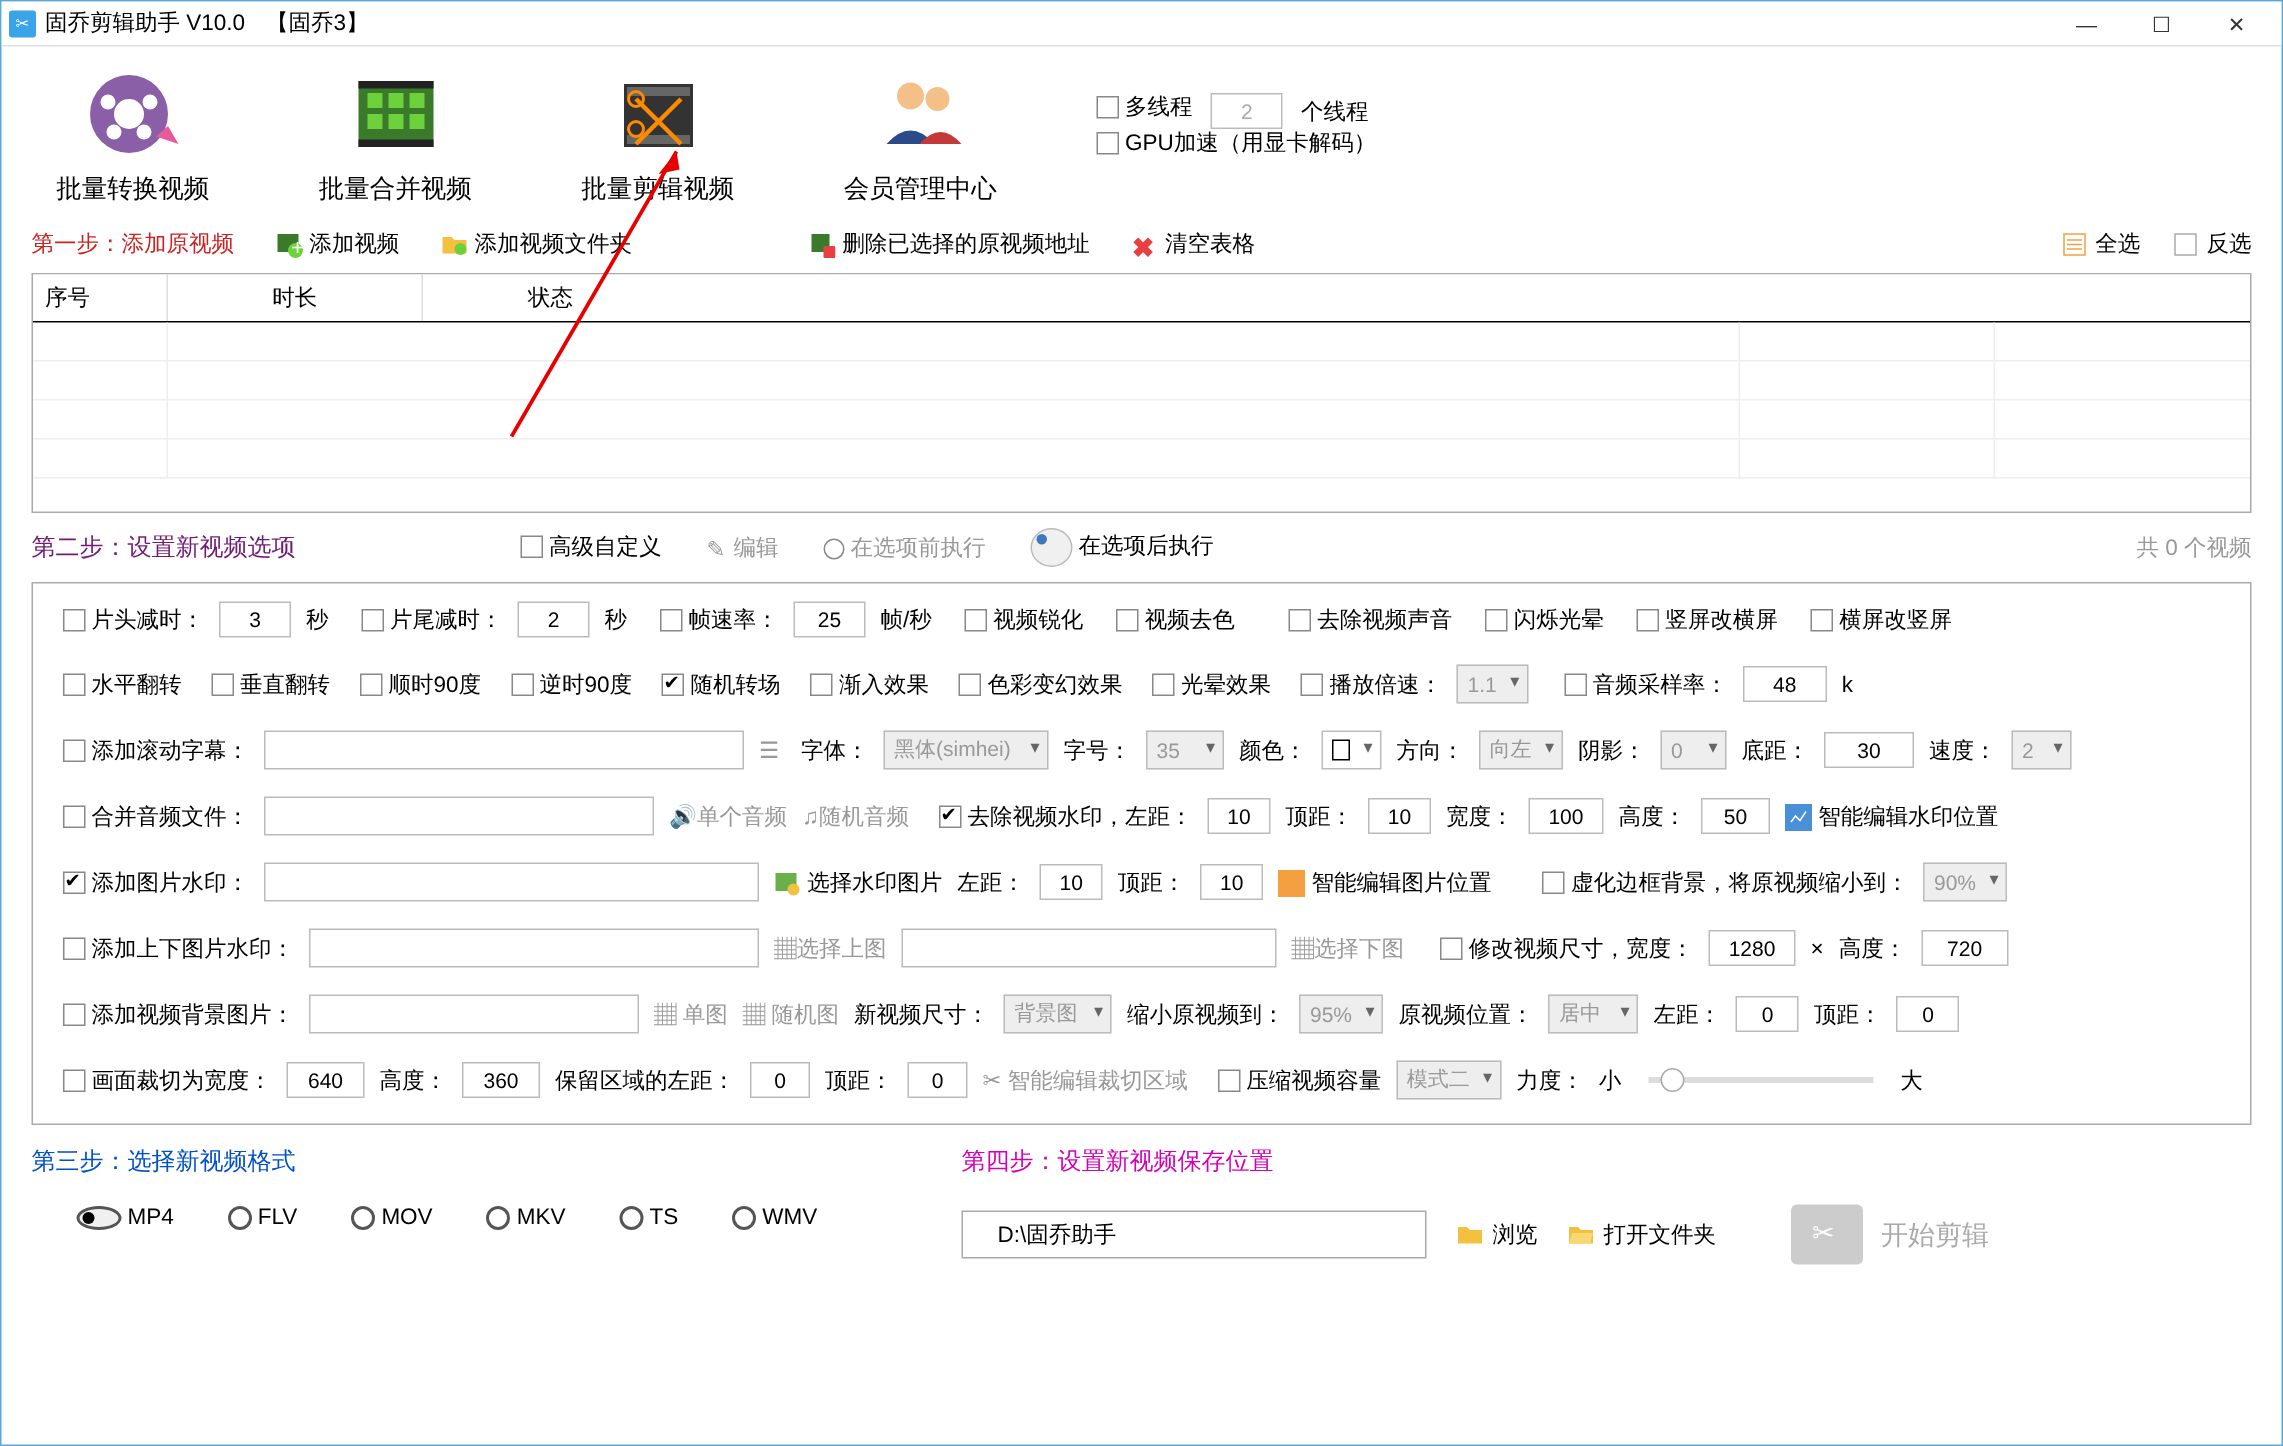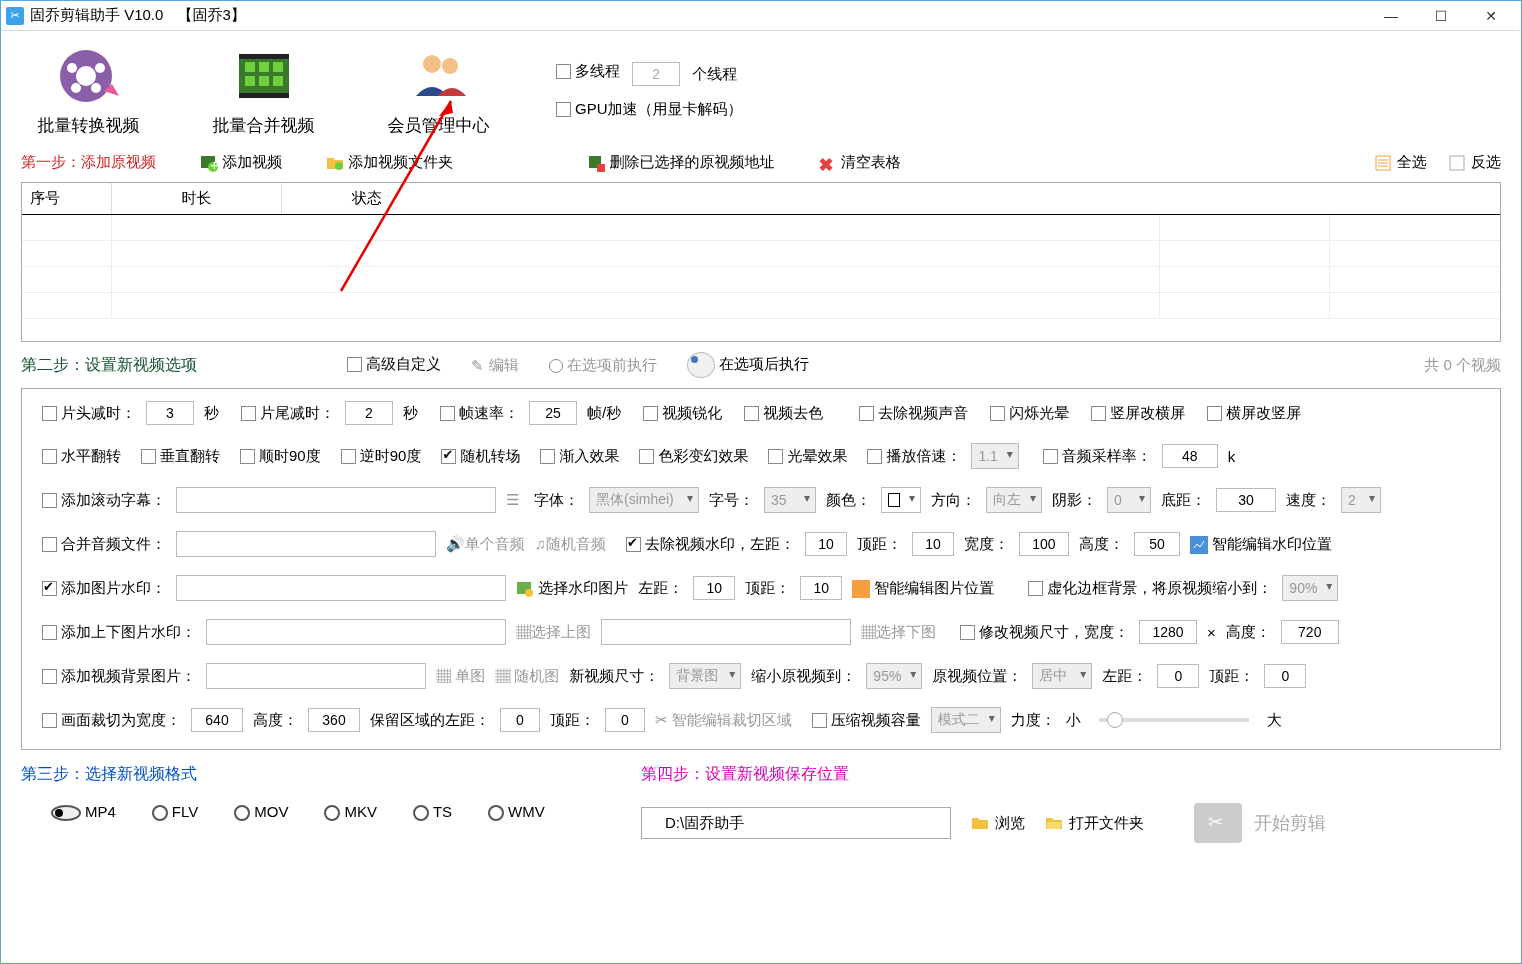--- a/index.html
+++ b/index.html
@@ -10,49 +10,49 @@
 .titlebar .app-icon { width:18px; height:18px; background:#3ba3e8; display:inline-flex; align-items:center; justify-content:center; color:#fff; font-size:11px; border-radius:2px;}
 .titlebar .title-text { margin-left:6px; flex:0 0 auto; font-size:14px;}
 .titlebar .spacer { flex:1;}
 .win-btn { width:50px; height:30px; display:flex; align-items:center; justify-content:center; font-family:Arial; font-size:14px; color:#333;}
 
 
 .toolbar { display:flex; align-items:flex-start; padding:15px 20px 10px 20px; gap:40px; }
 .tb-item { display:flex; flex-direction:column; align-items:center; gap:8px; width:135px;}
 .tb-item .tb-icon { width:70px; height:60px; position:relative;}
 .tb-item .tb-label { font-size:17px;}
-.tb-side { display:flex; flex-direction:column; gap:14px; margin-left:10px; padding-top:16px;}
+.tb-side { display:flex; flex-direction:column; margin-left:10px; padding-top:16px;}
 .ck { width:15px; height:15px; border:1px solid #888; display:inline-block; vertical-align:middle; margin-right:4px; background:#fff; position:relative;}
 .ck.checked::after { content:"✔"; position:absolute; top:-3px; left:0; font-size:13px; color:#000;}
 .num-input { border:1px solid #bbb; background:#fff; text-align:center; padding:2px 4px; width:48px; height:24px; font-size:14px;}
 .num-input.disabled { color:#aaa;}
 
 
-.stepbar { display:flex; align-items:center; padding:6px 20px; gap:44px; font-size:16px;}
+.stepbar { display:flex; align-items:center; padding:6px 20px; gap:28px; font-size:16px;}
 .stepbar .step-label1 { color:#c22; font-weight:500;}
 .stepbar .right { margin-left:auto; display:flex; gap:22px; align-items:center;}
 
 
 .table-wrap { margin:4px 20px; border:1px solid #aaa; height:160px; background:#fff;}
 .thead { display:flex; border-bottom:1px solid #000000; background:#fff;}
 .thead > div { padding:6px 8px; border-right:1px solid #ddd; font-size:15px;}
 .thead .c1 { width:90px;}
 .thead .c2 { flex:1;}
 .thead .c3 { width:170px; text-align:center;}
 .thead .c4 { width:170px; text-align:center; border-right:none;}
 .trow { display:flex; border-bottom:1px solid #eee; height:26px;}
 .trow > div { border-right:1px solid #eee;}
 .trow .c1{width:90px}.trow .c2{flex:1}.trow .c3{width:170px}.trow .c4{width:170px;border-right:none}
 
 
 .arrow { position:absolute; pointer-events:none;}
 
 
 .step2head { display:flex; align-items:center; padding:6px 20px; gap:30px;}
-.step2head .step-label2 { color:#14532d; font-size:16px; font-weight:500;}
+.step2head .step-label2 { color:#701a75; font-size:16px; font-weight:500;}
 .radio { width:14px; height:14px; border:1px solid #888; border-radius:50%; display:inline-block; vertical-align:middle; margin-right:4px; position:relative;}
 .radio.sel::after { content:""; position:absolute; width:7px; height:7px; background:#4078c0; border-radius:50%; top:2.5px; left:2.5px;}
 .gray { color:#999;}
 .step2count { margin-left:auto; color:#999;}
 
 .panel { border:1px solid #aaa; margin:4px 20px; padding:12px 20px 16px 20px;}
 .row { display:flex; align-items:center; gap:10px; margin-bottom:18px; flex-wrap:nowrap;}
 .row > * { flex:0 0 auto;}
 label.ck-lab { display:inline-flex; align-items:center; white-space:nowrap;}
 .t-input { border:1px solid #bbb; height:26px; padding:0 4px; font-size:14px;}
@@ -117,20 +117,33 @@
           <rect x="30" y="16" width="10" height="10" fill="#6dd13b"></rect>
           <rect x="44" y="16" width="10" height="10" fill="#6dd13b"></rect>
           <rect x="16" y="30" width="10" height="10" fill="#6dd13b"></rect>
           <rect x="30" y="30" width="10" height="10" fill="#6dd13b"></rect>
           <rect x="44" y="30" width="10" height="10" fill="#6dd13b"></rect>
           <rect x="10" y="8" width="50" height="5" fill="#222"></rect>
           <rect x="10" y="47" width="50" height="5" fill="#222"></rect>
         </svg>
     </div>
     <span class="tb-label">批量合并视频</span>
+  </div>
+  <div class="tb-item">
+    <div class="tb-icon">
+      <svg viewBox="0 0 70 60">
+          <rect x="12" y="10" width="46" height="42" fill="#333"></rect>
+          <rect x="14" y="12" width="42" height="6" fill="#666"></rect>
+          <rect x="14" y="44" width="42" height="6" fill="#666"></rect>
+          <path d="M20 20 L50 50 M50 20 L20 50" stroke="#ff8a00" stroke-width="3"></path>
+          <circle cx="20" cy="20" r="5" fill="none" stroke="#ff8a00" stroke-width="2"></circle>
+          <circle cx="20" cy="40" r="5" fill="none" stroke="#ff8a00" stroke-width="2"></circle>
+        </svg>
+    </div>
+    <span class="tb-label">批量剪辑视频</span>
   </div>
   <div class="tb-item">
     <div class="tb-icon">
       <svg viewBox="0 0 70 60">
           <circle cx="28" cy="18" r="9" fill="#f4c088"></circle>
           <path d="M12 50 Q28 32 44 50 Z" fill="#2a4a8a"></path>
           <circle cx="46" cy="20" r="8" fill="#f4c088"></circle>
           <path d="M34 50 Q48 34 62 50 Z" fill="#c23a3a"></path>
         </svg>
     </div>

